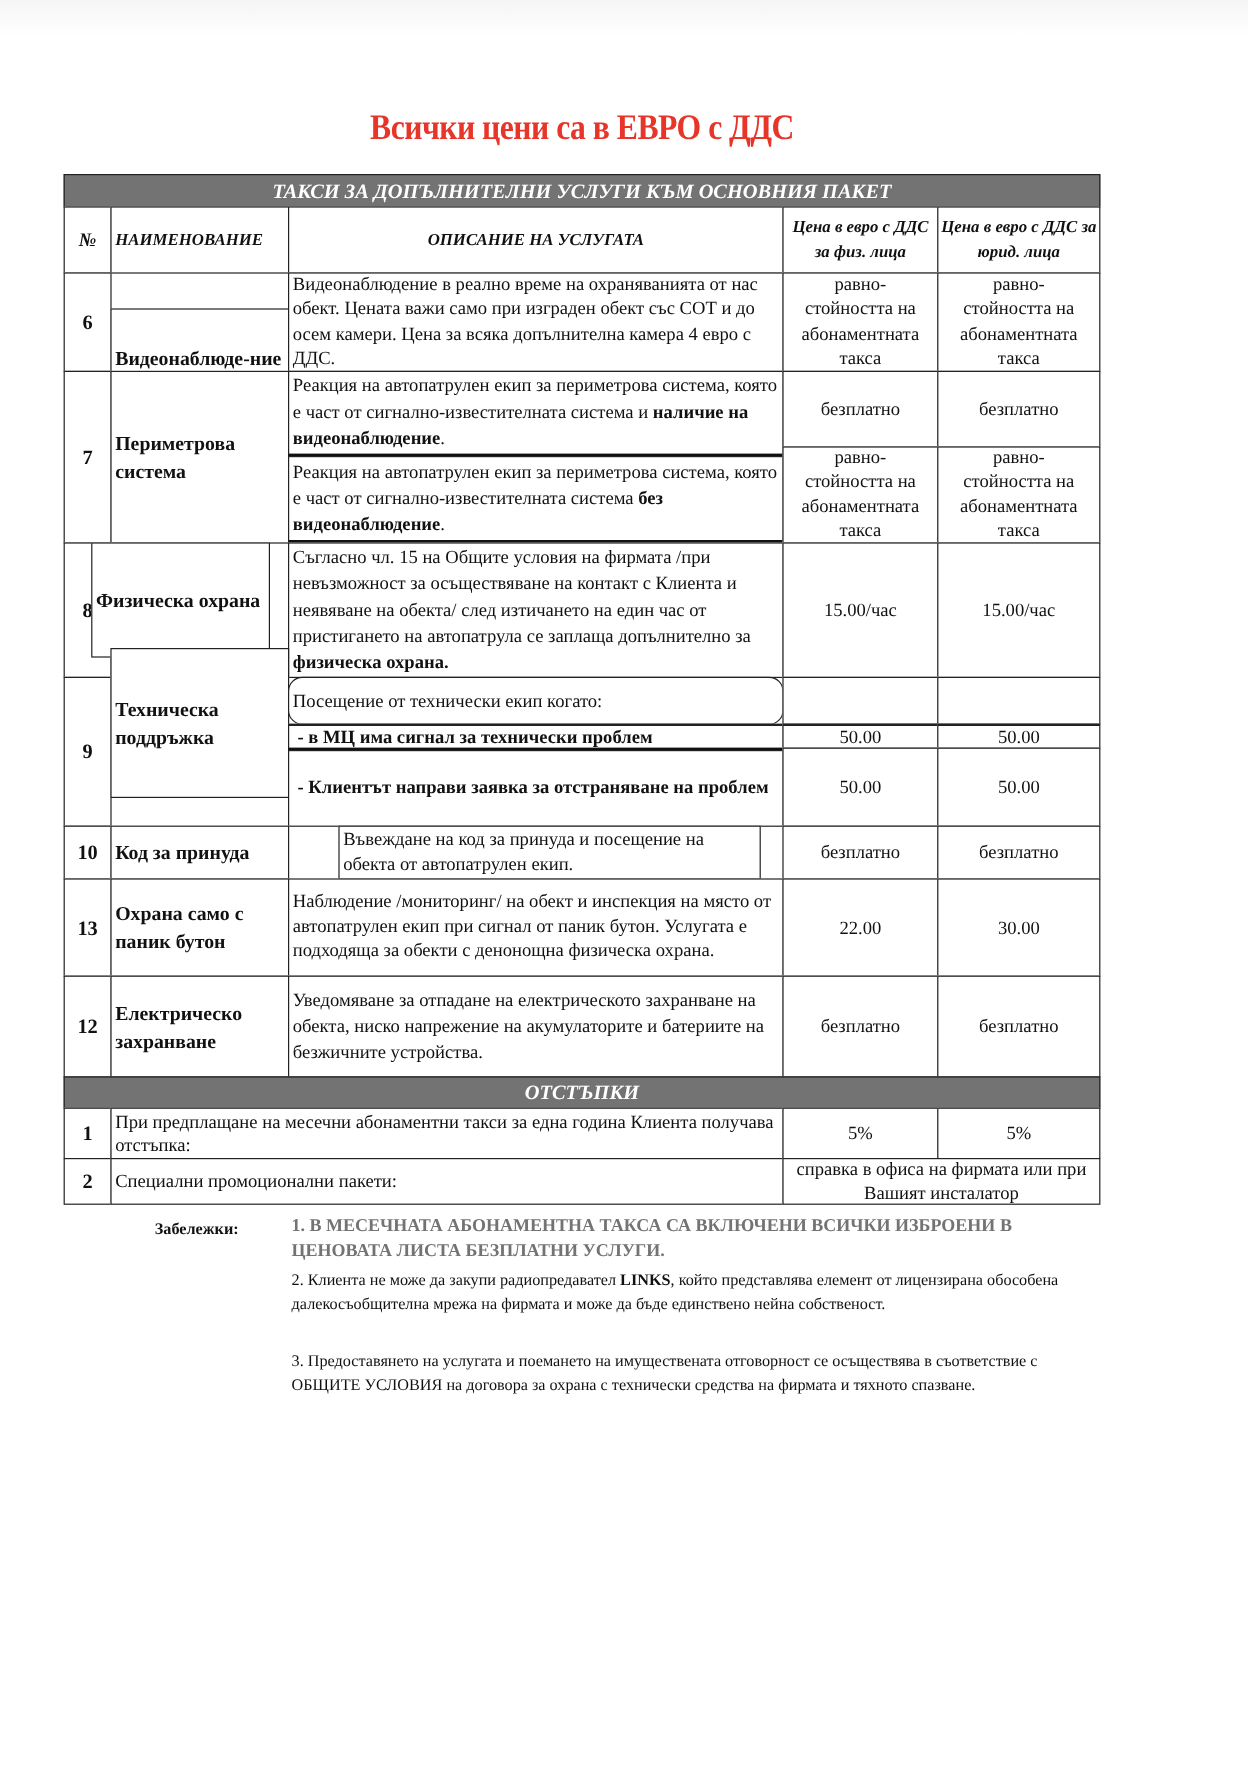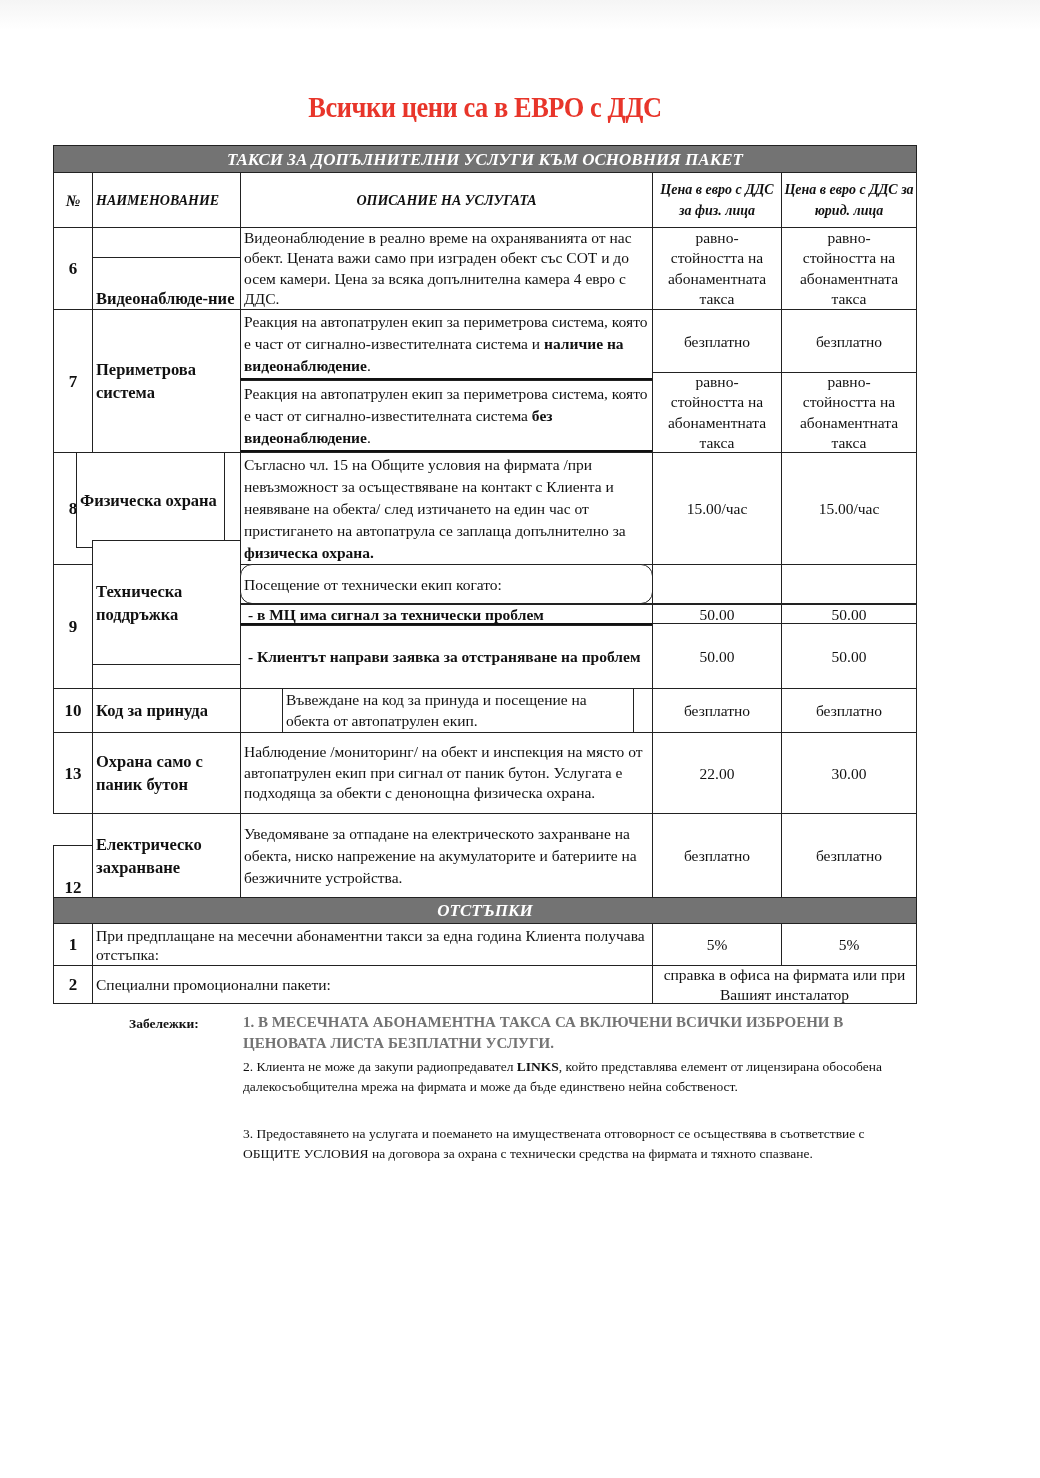--- a/index.html
+++ b/index.html
@@ -118,21 +118,21 @@
     <div class="cell num" style="left:0;top:587px;width:40px;height:82px;">13</div>
     <div class="cell name" style="left:39px;top:587px;width:149px;height:82px;">Охрана само с паник бутон</div>
     <div class="cell l" style="left:187px;top:587px;width:413px;height:82px;line-height:20.5px;">
         <span>Наблюдение /мониторинг/ на обект и инспекция на място от автопатрулен екип при сигнал от паник бутон. Услугата е подходяща за обекти с денонощна физическа охрана.</span>
       </div>
     <div class="cell c" style="left:599px;top:587px;width:130px;height:82px;">22.00</div>
     <div class="cell c" style="left:728px;top:587px;width:136px;height:82px;">30.00</div>
   </div>
 
   <div>
-    <div class="cell num" style="left:0;top:700px;width:40px;height:85px;">12</div>
+    <div class="cell num" style="left:0;top:668px;width:40px;height:85px;">12</div>
     <div class="cell name" style="left:39px;top:668px;width:149px;height:85px;">Електрическо захранване</div>
     <div class="cell l" style="left:187px;top:668px;width:413px;height:85px;line-height:22px;">
         <span>Уведомяване за отпадане на електрическото  захранване на обекта, ниско напрежение на акумулаторите и батериите на безжичните устройства.</span>
       </div>
     <div class="cell c" style="left:599px;top:668px;width:130px;height:85px;">безплатно</div>
     <div class="cell c" style="left:728px;top:668px;width:136px;height:85px;">безплатно</div>
   </div>
 
   <div class="cell redbar" style="left:0;top:752px;width:864px;height:27px;">ОТСТЪПКИ</div>
 

